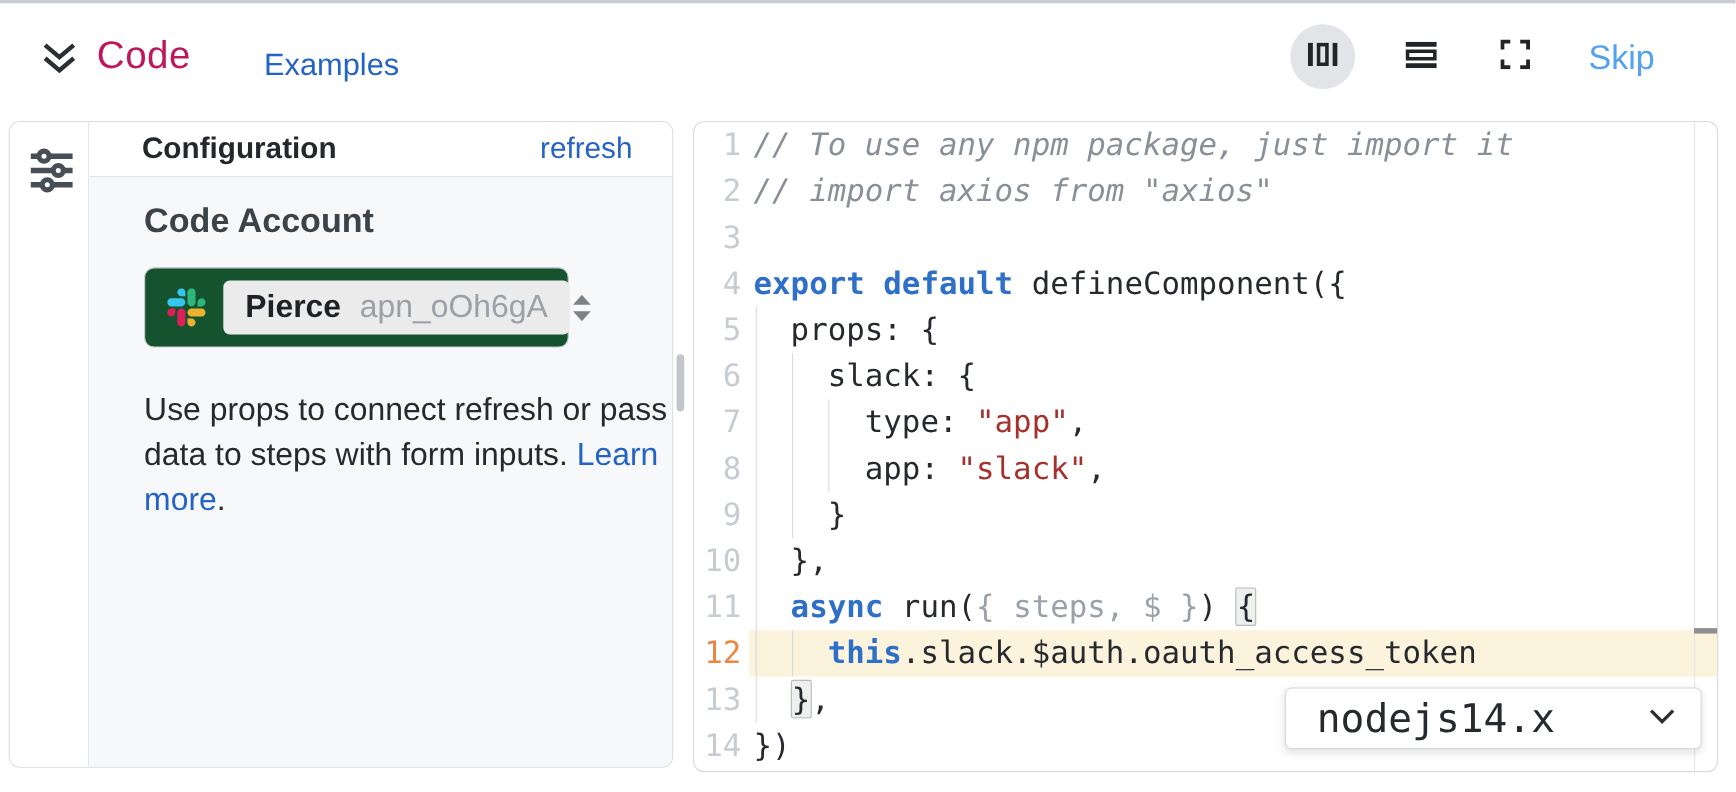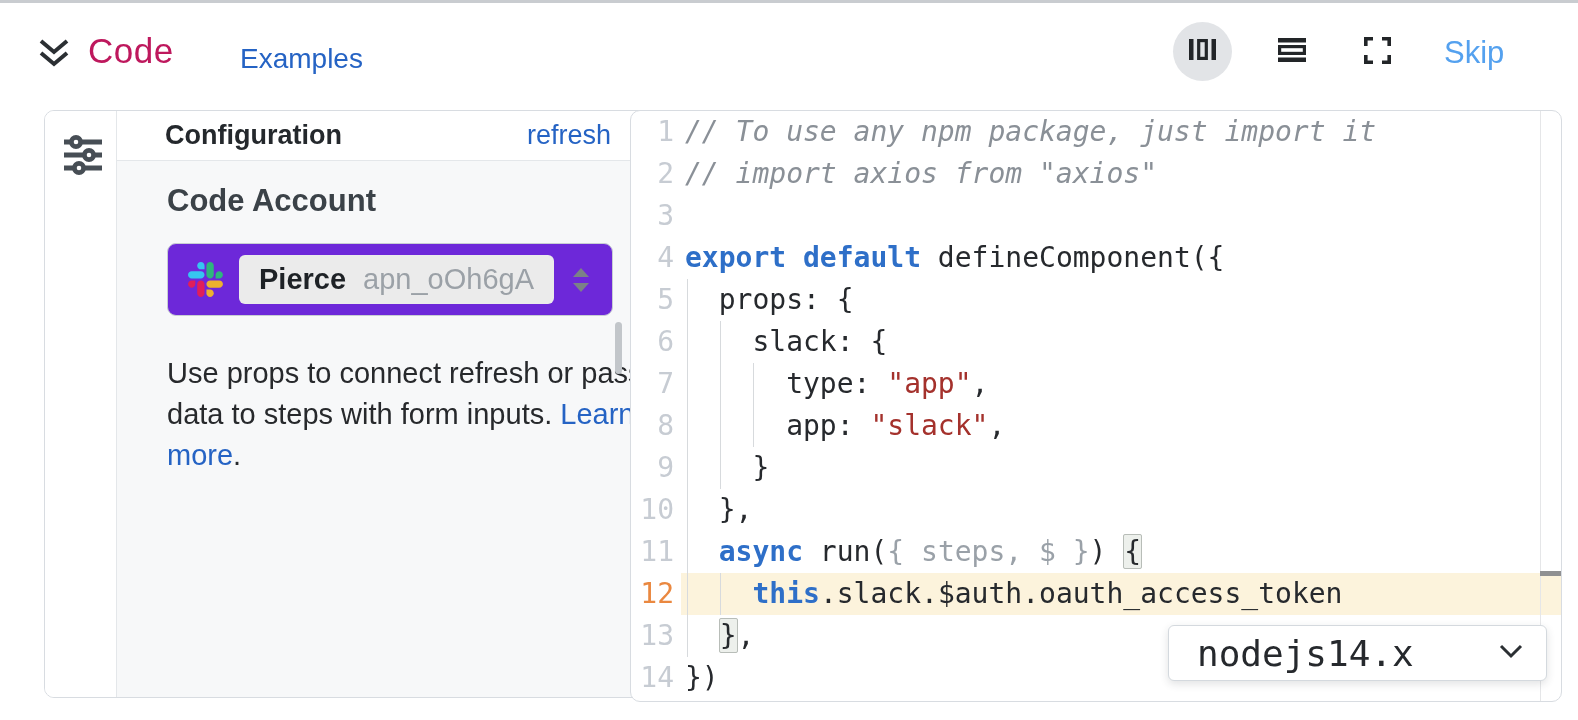--- a/index.html
+++ b/index.html
@@ -19,33 +19,33 @@
   #layout-col-btn { left:1173px; top:22px; width:59px; height:59px; border-radius:50%;
                     background:#e2e4e7; display:flex; align-items:center; justify-content:center; cursor:pointer; }
   #layout-row-btn { left:1264px; top:24px; width:56px; height:56px; display:flex;
                     align-items:center; justify-content:center; cursor:pointer; }
   #fullscreen-btn { left:1349px; top:24px; width:56px; height:56px; display:flex;
                     align-items:center; justify-content:center; cursor:pointer; }
   #skip-link { left:1444px; top:35px; font-size:31px; color:#54a1ef; cursor:pointer; }
 
   
   #config-panel { left:8px; top:110px; width:604px; height:588px; background:#ffffff;
-                  border:1px solid #d8dce1; border-radius:10px; overflow:hidden;margin-left:36px; }
+                  border:1px solid #d8dce1; border-radius:10px; overflow:hidden; }
   #icon-rail { position:absolute; left:0; top:0; width:72px; height:100%;
                background:#ffffff; border-right:1px solid #e4e7ea; }
   #rail-sliders { position:absolute; left:16px; top:22px; width:44px; height:46px; cursor:pointer; }
   #config-main { position:absolute; left:72px; top:0; width:532px; height:100%; background:#f7f8f9; }
   #config-header { position:absolute; left:0; top:0; width:100%; height:50px; background:#ffffff;
                    border-bottom:1px solid #e4e7ea; display:flex; align-items:center;
                    justify-content:space-between; padding:0 38px 0 48px; }
   #config-title { font-size:27px; font-weight:bold; color:#24282c; }
   #refresh-link { font-size:27px; color:#2563c4; cursor:pointer; }
   #prop-label { position:absolute; left:50px; top:72px; font-size:31px; font-weight:bold; color:#3b4248; }
-  #account-select { position:absolute; left:50px; top:132px; width:446px; height:73px;
-                    background:#6d28d9; border:1px solid #c8cdd3; border-radius:9px;
+  #account-select { position:absolute; left:50px; top:132px; width:386px; height:73px;
+                    background:#14532d; border:1px solid #c8cdd3; border-radius:9px;
                     display:flex; align-items:center; padding:0 20px; cursor:pointer; }
   #account-pill { background:#ebebeb; border-radius:6px; height:49px; display:flex;
                   align-items:center; padding:0 20px; margin-left:16px; white-space:nowrap; }
   #account-name { font-size:29px; font-weight:bold; color:#1e2226; }
   #account-id { font-size:29px; color:#9ba1a7; margin-left:17px; }
   #selector-wrap { margin-left:auto; display:flex; align-items:center; }
   #help-text { position:absolute; left:50px; top:242px; width:478px; font-size:29px;
                line-height:41px; color:#27292c; }
   #learn-more-link { color:#2563c4; cursor:pointer; }
   #config-scrollbar { left:615px; top:322px; width:7px; height:52px; background:#c2c6ca; border-radius:4px; }

